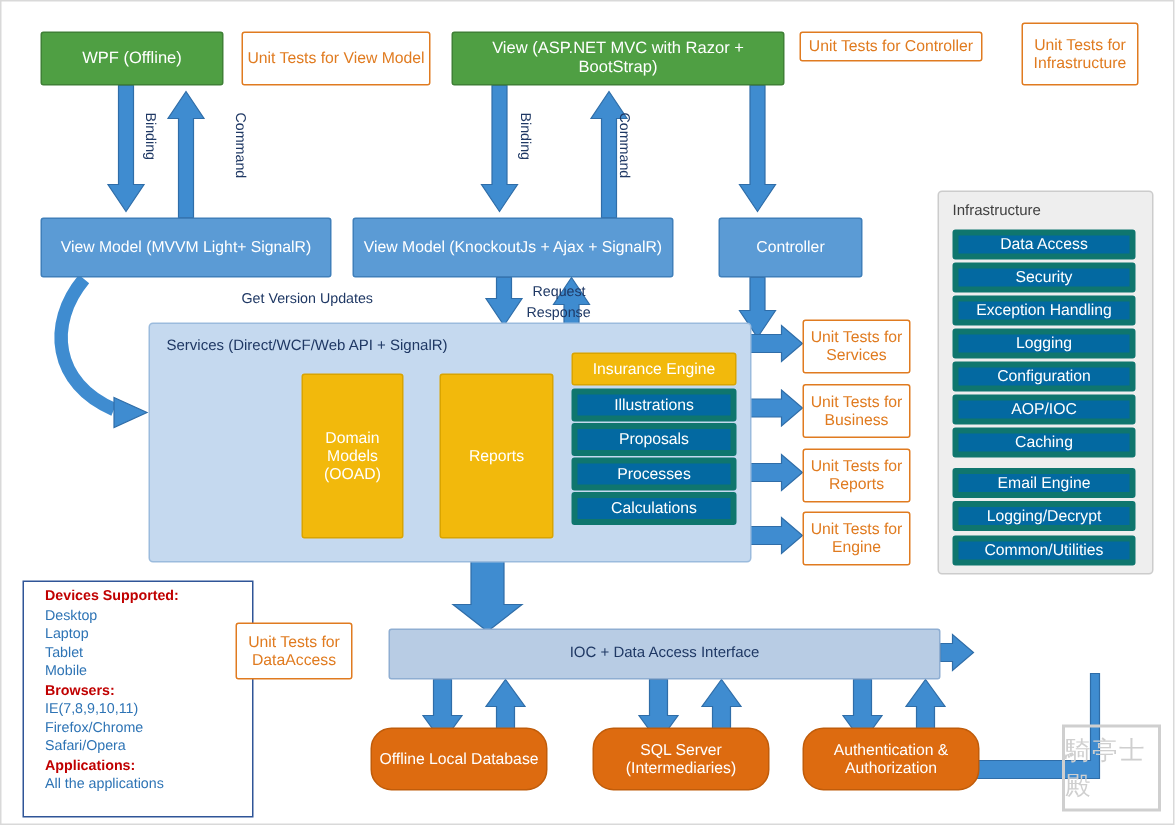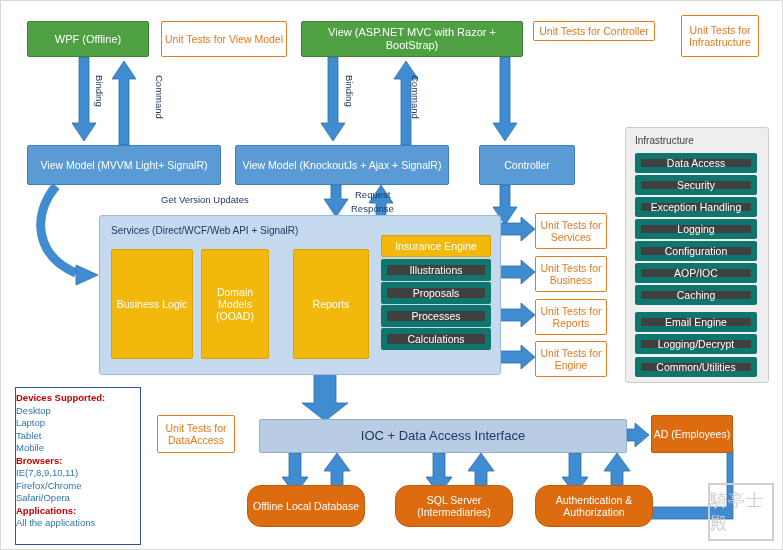--- a/index.html
+++ b/index.html
@@ -1,23 +1,23 @@
 <!DOCTYPE html>
 <html><head>
 <meta charset="utf-8">
 <style>
   html,body{margin:0;padding:0;}
   body{width:783px;height:550px;background:#ffffff;font-family:"Liberation Sans",sans-serif;}
   #stage{position:relative;width:783px;height:550px;overflow:hidden;border:1px solid #d9d9d9;box-sizing:border-box;}
   .box{position:absolute;box-sizing:border-box;display:flex;align-items:center;justify-content:center;text-align:center;line-height:1.15;}
   .green{background:#4f9f43;border:1px solid #3f8036;color:#ffffff;border-radius:2px;font-size:11px;}
-  .greenlt{background:#404040;border:6px solid #0f766e;color:#ffffff;border-radius:2px;font-size:10.5px;}
+  .greenlt{background:#0369a1;border:4px solid #0f766e;color:#ffffff;border-radius:2px;font-size:10.5px;}
   .whiteorange{background:#ffffff;border:1px solid #e07b20;color:#e07b20;border-radius:2px;font-size:10.5px;}
   .blue{background:#5b9bd5;border:1px solid #3f7fba;color:#ffffff;border-radius:2px;font-size:10.5px;}
-  .bluepale{background:#b8cce4;border:1px solid #8faed2;color:#1f3864;border-radius:2px;font-size:13px;}
+  .bluepale{background:#b8cce4;border:1px solid #8faed2;color:#1f3864;border-radius:2px;font-size:10px;}
   .gold{background:#f2b90c;border:1px solid #d9a400;color:#ffffff;border-radius:2px;font-size:10.5px;}
   .goldhdr{background:#f2b90c;border:1px solid #d9a400;color:#ffffff;border-radius:2px;font-size:10.5px;}
   .orange{background:#dd6b10;border:1px solid #c05c0a;color:#ffffff;border-radius:2px;font-size:10.5px;}
   .panel-services{position:absolute;background:#c5d9ef;border:1px solid #9bbbdd;border-radius:3px;}
   .panel-infra{position:absolute;background:#eeeeee;border:1px solid #cccccc;border-radius:3px;}
   .panel-devices{position:absolute;background:#ffffff;border:1px solid #2f5597;}
   .lbl{position:absolute;font-size:9.5px;color:#1f3864;}
   .lbl-rot{position:absolute;font-size:9.5px;color:#1f3864;transform-origin:left top;transform:rotate(90deg);white-space:nowrap;}
   .panel-title{position:absolute;font-size:10px;color:#1f3864;}
   .infra-title{position:absolute;font-size:10px;color:#3f3f3f;}
@@ -102,23 +102,20 @@
     </div>
   <div class="box blue" style="left:234px;top:144px;width:214px;height:40px;">
       <span>View Model (KnockoutJs + Ajax + SignalR)</span>
     </div>
   <div class="box blue" style="left:478px;top:144px;width:96px;height:40px;">
       <span>Controller</span>
     </div>
 
   <div class="panel-services" style="left:98px;top:214px;width:400px;height:158px;"></div>
   <div class="panel-title" style="left:110px;top:224px;">Services (Direct/WCF/Web API  +  SignalR)</div>
-  <div class="box gold" style="left:110px;top:248px;width:82px;height:110px;">
-      <span>Business Logic</span>
-    </div>
   <div class="box gold" style="left:200px;top:248px;width:68px;height:110px;">
       <span>Domain Models (OOAD)</span>
     </div>
   <div class="box gold" style="left:292px;top:248px;width:76px;height:110px;">
       <span>Reports</span>
     </div>
 
   <div class="box goldhdr" style="left:380px;top:234px;width:110px;height:22px;">
       <span>Insurance Engine</span>
     </div>
@@ -174,21 +171,21 @@
   <div class="box greenlt" style="left:634px;top:311px;width:122px;height:20px;">
       <span>Email Engine</span>
     </div>
   <div class="box greenlt" style="left:634px;top:333px;width:122px;height:20px;">
       <span>Logging/Decrypt</span>
     </div>
   <div class="box greenlt" style="left:634px;top:356px;width:122px;height:20px;">
       <span>Common/Utilities</span>
     </div>
 
-  <div class="panel-devices" style="left:14px;top:386px;width:124px;height:148px;padding:4px 0;">
+  <div class="panel-devices" style="left:14px;top:386px;width:124px;height:148px;padding:4px 14px;">
     <div>
       <div class="dev-head">Devices Supported:</div>
       <div class="dev-line">Desktop</div>
       <div class="dev-line">Laptop</div>
       <div class="dev-line">Tablet</div>
       <div class="dev-line">Mobile</div>
       <div class="dev-head">Browsers:</div>
       <div class="dev-line">IE(7,8,9,10,11)</div>
       <div class="dev-line">Firefox/Chrome</div>
       <div class="dev-line">Safari/Opera</div>
@@ -196,23 +193,20 @@
       <div class="dev-line">All the applications</div>
     </div>
   </div>
 
   <div class="box whiteorange" style="left:156px;top:414px;width:78px;height:38px;">
       <span>Unit Tests for DataAccess</span>
     </div>
   <div class="box bluepale" style="left:258px;top:418px;width:368px;height:34px;">
       <span>IOC + Data Access Interface</span>
     </div>
-  <div class="box orange" style="left:650px;top:414px;width:82px;height:38px;">
-      <span>AD (Employees)</span>
-    </div>
 
   <div class="box orange" style="left:246px;top:484px;width:118px;height:42px;border-radius:14px;">
       <span>Offline Local Database</span>
     </div>
   <div class="box orange" style="left:394px;top:484px;width:118px;height:42px;border-radius:14px;">
       <span>SQL Server (Intermediaries)</span>
     </div>
   <div class="box orange" style="left:534px;top:484px;width:118px;height:42px;border-radius:14px;">
       <span>Authentication &amp; Authorization</span>
     </div>

